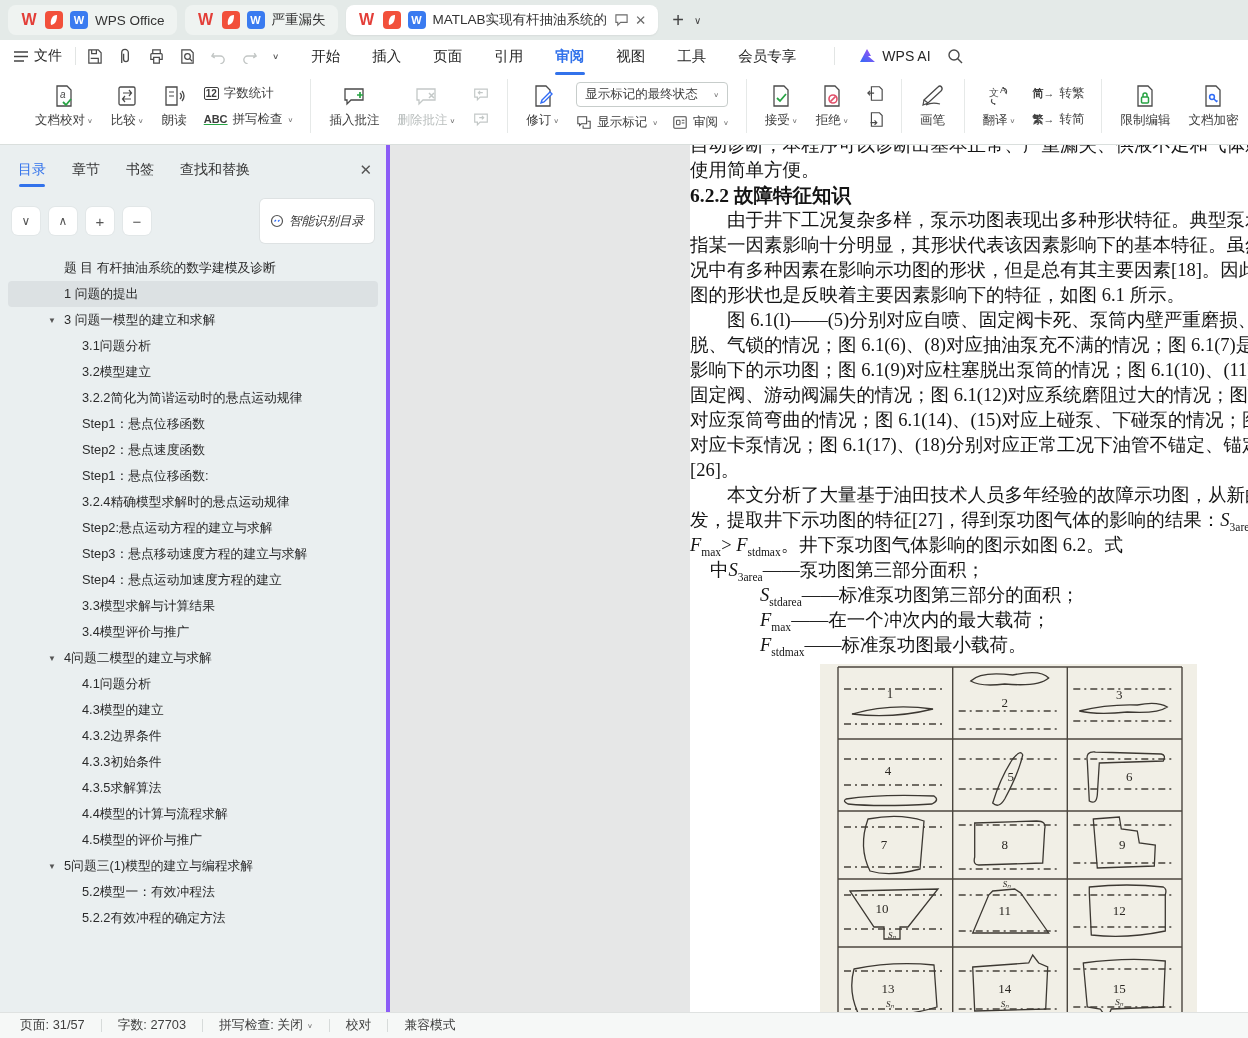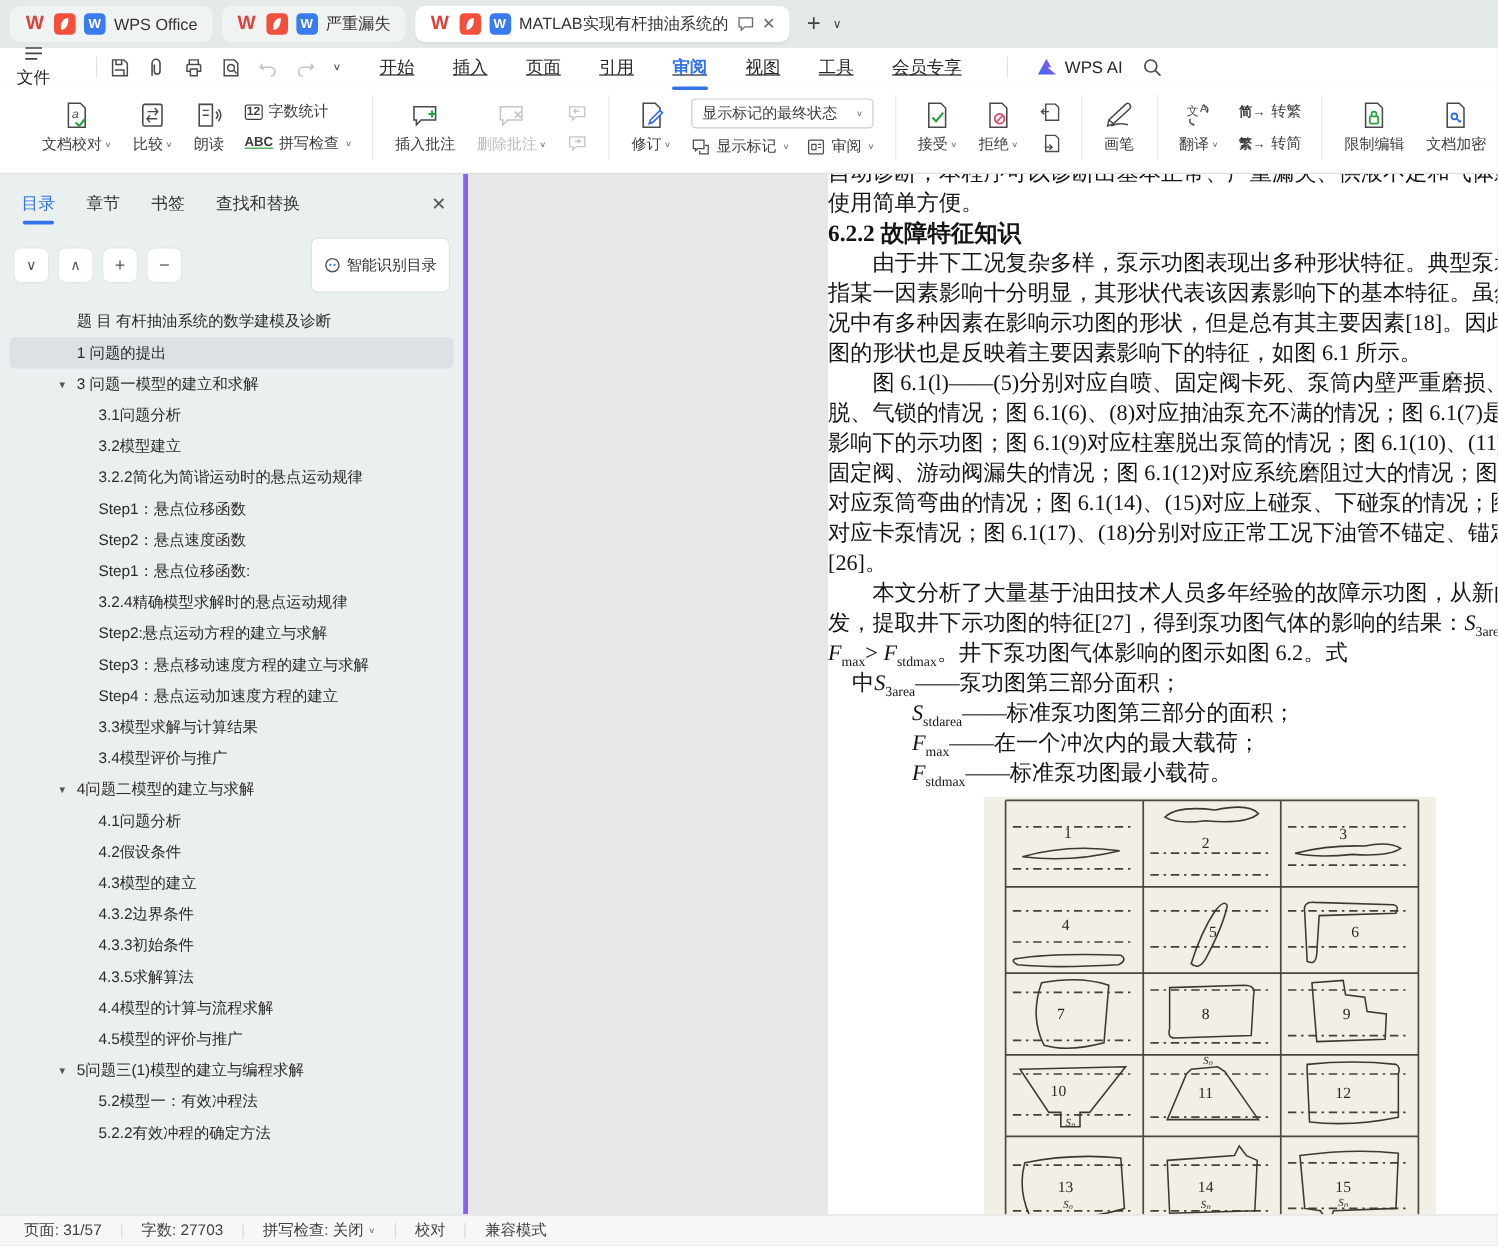--- a/index.html
+++ b/index.html
@@ -22,25 +22,25 @@
   .ic-docer { background:#F2503B; }
   .ic-word { background:#3A7BF0; }
   .tab-extras { display:none; align-items:center; gap:6px; color:#6b6b6b; }
   .tab[data-active="true"] .tab-extras { display:flex; }
   .tab-extras svg { display:block; }
   .newtab { font-size:20px; color:#444; padding:0 6px; }
   .tabcaret { font-size:10px; color:#444; padding:0 4px; }
 
   
   .menubar { height:32px; background:#fff; display:flex; align-items:center; padding:0 14px; }
-  .filebtn { display:flex; align-items:center; gap:6px; font-size:14px; margin-right:28px;flex-direction:column; }
+  .filebtn { display:flex; align-items:center; gap:6px; font-size:14px; margin-right:3px; }
   .vdiv { width:1px; height:18px; background:#E2E5E4; margin:0 10px; }
   .qicons { display:flex; align-items:center; gap:14px; margin-right:16px; }
   .qicons svg { display:block; }
-  .menus { display:flex; align-items:flex-end;text-decoration:underline; }
+  .menus { display:flex; align-items:flex-end; }
   .menu-item { position:relative; font-size:14.5px; padding:5px 16px; color:#262626; }
   .menu-item[data-active="true"] { color:#3272EB; font-weight:bold; }
   .menu-item[data-active="true"]::after { content:""; position:absolute; left:50%; transform:translateX(-50%);
       bottom:-4px; width:30px; height:3px; border-radius:2px; background:#3272EB; }
   .ai { display:flex; align-items:flex-start; gap:6px; font-size:14px; margin-left:14px; }
 
   
   .ribbon { height:73px; background:#fff; border-bottom:1px solid #DADFDD; display:flex;
             align-items:center; padding:0 6px 4px 26px; }
   .rdiv { width:1px; height:54px; background:#E6E9E8; margin:0 9px; flex:0 0 auto; }
@@ -66,21 +66,21 @@
   .sb-tab[data-active="true"] { color:#3272EB; }
   .sb-tab[data-active="true"]::after { content:""; position:absolute; left:50%; transform:translateX(-50%);
       bottom:2px; width:26px; height:3px; border-radius:2px; background:#3272EB; }
   .sb-close { position:absolute; right:14px; top:16px; font-size:15px; color:#555; }
   .sb-toolbar { display:flex; align-items:center; padding:10px 12px 0 12px; }
   .navbtn { width:28px; height:28px; background:#fff; border-radius:6px; display:flex; align-items:center;
             justify-content:center; font-size:12px; color:#555; margin-right:9px;
             box-shadow:0 0 0 1px rgba(0,0,0,.03); }
   .smartbtn { margin-left:auto; height:44px; background:#fff; border-radius:5px; display:flex;
               align-items:center; gap:5px; padding:0 10px; font-size:12.5px; color:#333;
-              box-shadow:0 0 0 1px rgba(0,0,0,.05); }
+              box-shadow:0 0 0 1px rgba(0,0,0,.05);font-style:italic; }
   .toc-list { padding-top:12px; }
   .toc-item { height:26px; display:flex; align-items:center; font-size:12.8px; color:#2b2b2b;
               padding-left:56px; margin:0 8px; border-radius:4px; white-space:nowrap; overflow:hidden; }
   .toc-item[data-level="2"] { padding-left:74px; }
   .toc-item[data-selected="true"] { background:#DCE1E3; }
   .tri { visibility:hidden; font-size:8px; color:#555; width:16px; margin-left:-16px; flex:0 0 auto; }
   .toc-item[data-expandable="true"] .tri { visibility:visible; }
 
   .docarea { flex:1; background:#E6E7E7; position:relative; overflow:hidden; }
   .page { position:absolute; left:300px; top:-12px; width:700px; height:900px; background:#fff;
@@ -494,24 +494,20 @@
         <div class="toc-item" data-level="1" data-expandable="true">
           <span class="tri">▼</span>
           <span>4问题二模型的建立与求解</span>
         </div>
         <div class="toc-item" data-level="2">
           <span class="tri">▼</span>
           <span>4.1问题分析</span>
         </div>
         <div class="toc-item" data-level="2">
           <span class="tri">▼</span>
-          <span>4.2假设条件</span>
-        </div>
-        <div class="toc-item" data-level="2">
-          <span class="tri">▼</span>
           <span>4.3模型的建立</span>
         </div>
         <div class="toc-item" data-level="2">
           <span class="tri">▼</span>
           <span>4.3.2边界条件</span>
         </div>
         <div class="toc-item" data-level="2">
           <span class="tri">▼</span>
           <span>4.3.3初始条件</span>
         </div>

